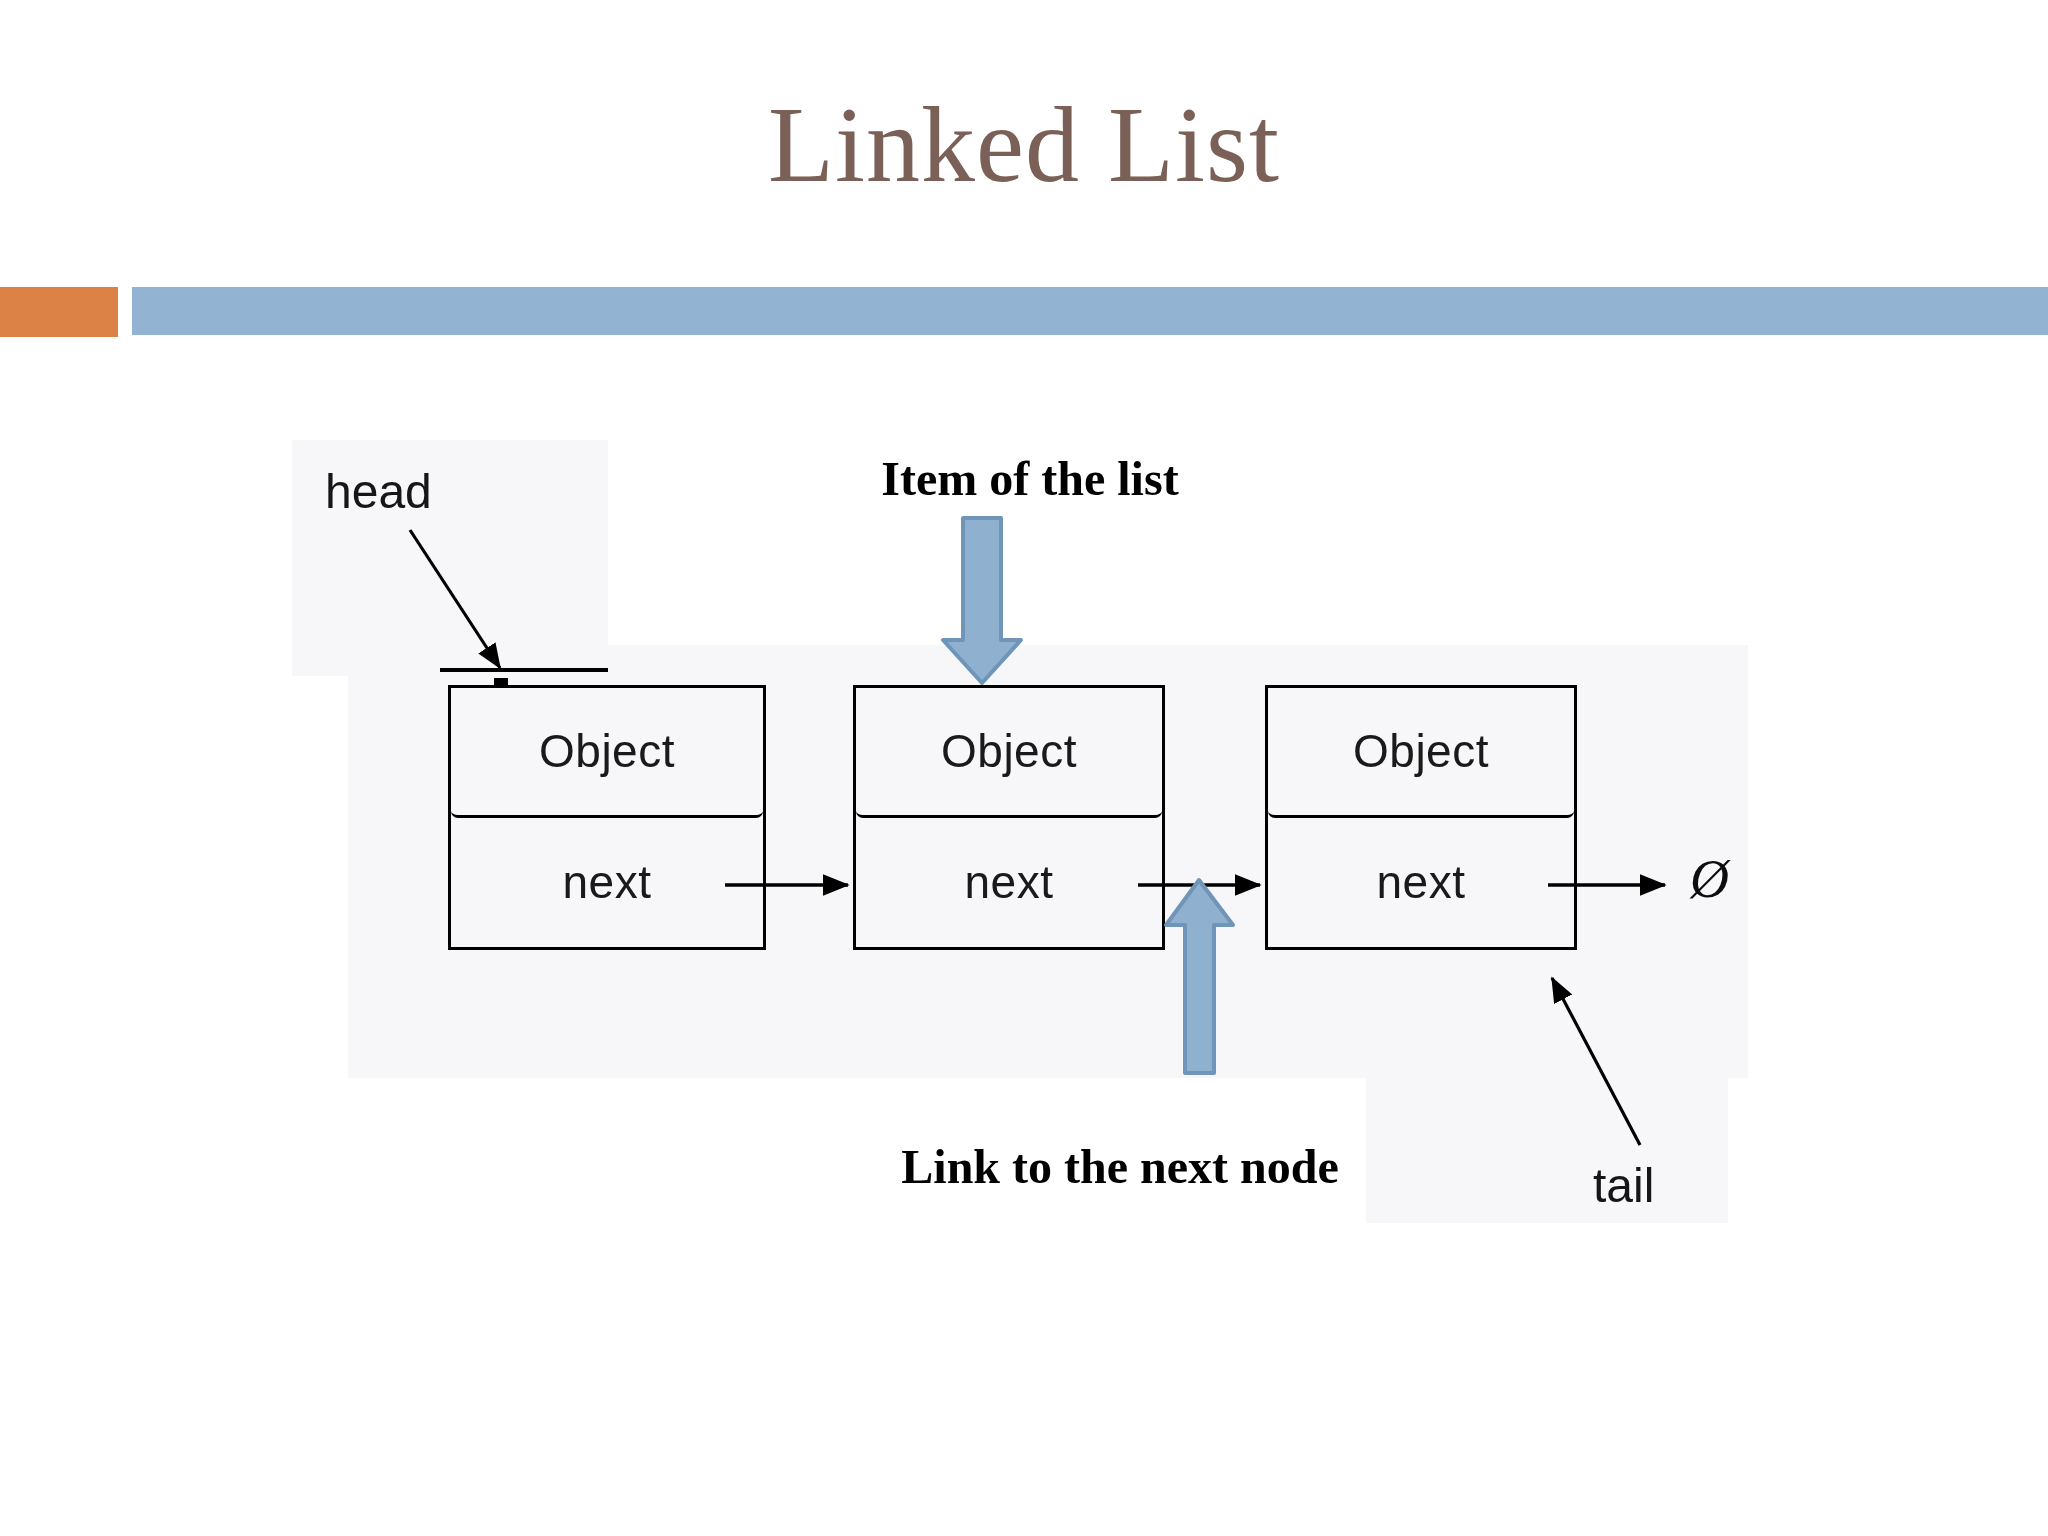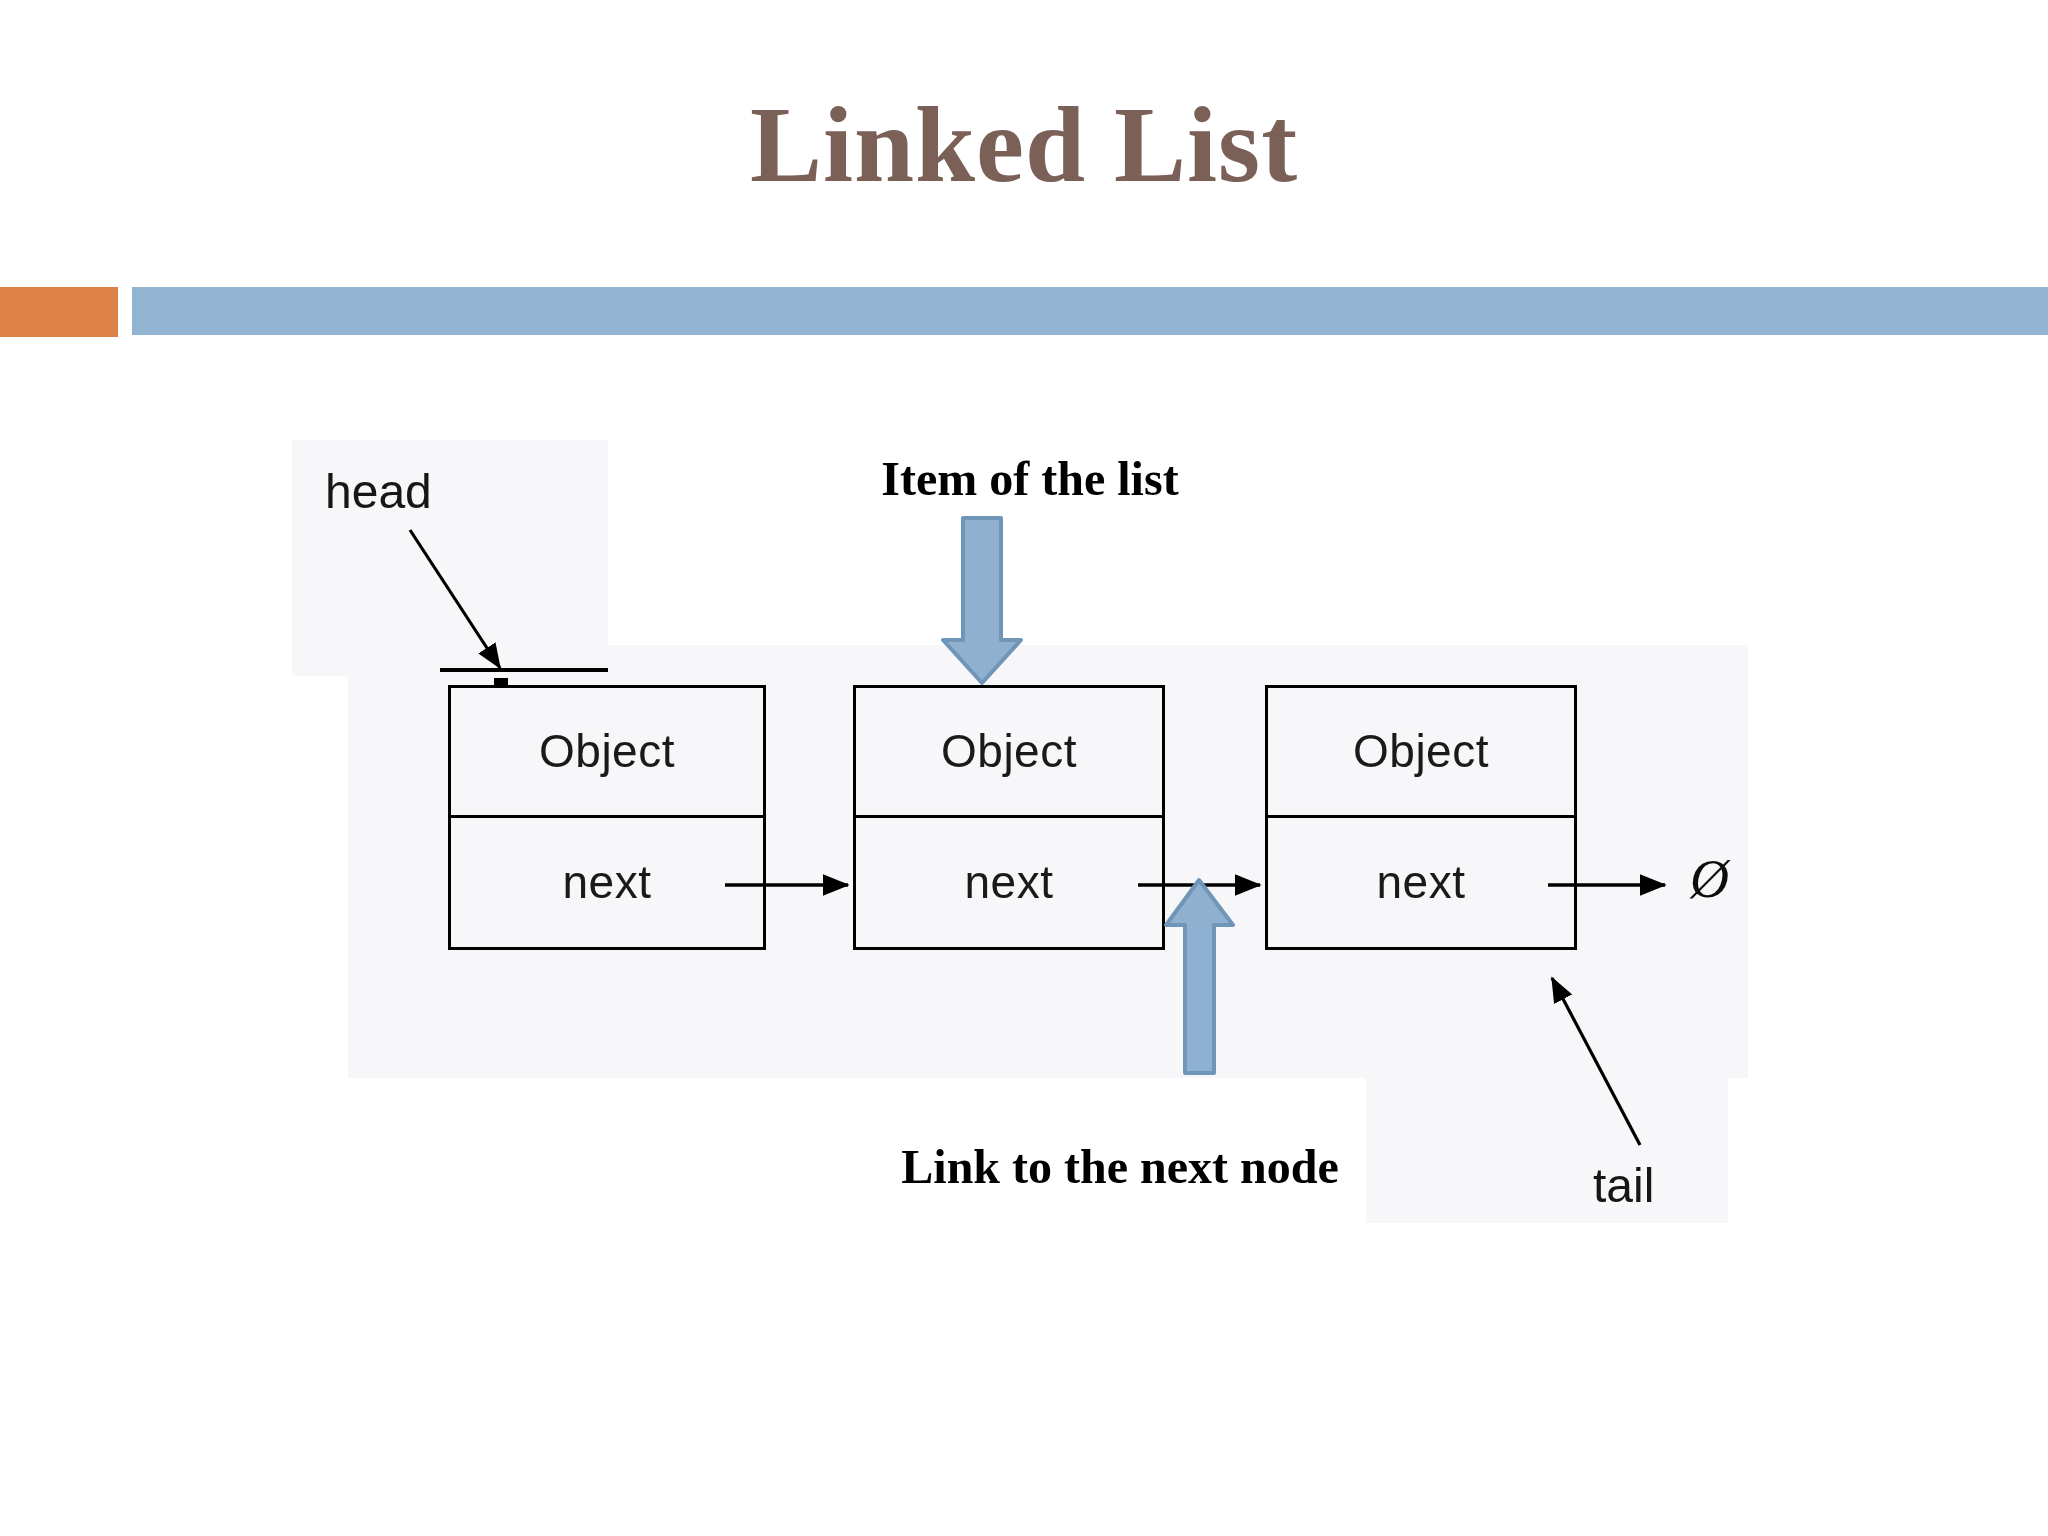--- a/index.html
+++ b/index.html
@@ -17,21 +17,21 @@
   }
 
   
   #title {
     position: absolute;
     left: 0;
     top: 88px;
     width: 2048px;
     text-align: center;
     font-family: "Liberation Serif", serif;
-    font-weight: bold;
+    font-weight: normal;
     font-size: 108px;
     line-height: 1.05;
     color: #7a6057;
     letter-spacing: 1px;
     white-space: nowrap;
   }
 
   
   #bar-orange {
     position: absolute;
@@ -69,20 +69,21 @@
   .node .cell {
     height: 50%;
     display: flex;
     align-items: center;
     justify-content: center;
     box-sizing: border-box;
     font-family: "Liberation Sans", sans-serif;
     font-size: 46px;
     color: #1a1a1a;
     letter-spacing: 0.5px;
+    border-radius: 7px;
   }
   .node .cell.top { border-bottom: 3px solid #000000; }
 
   #node-1 { left: 448px;  top: 685px; width: 318px; height: 265px; }
   #node-2 { left: 853px;  top: 685px; width: 312px; height: 265px; }
   #node-3 { left: 1265px; top: 685px; width: 312px; height: 265px; }
 
   
   #head-line {
     position: absolute;

